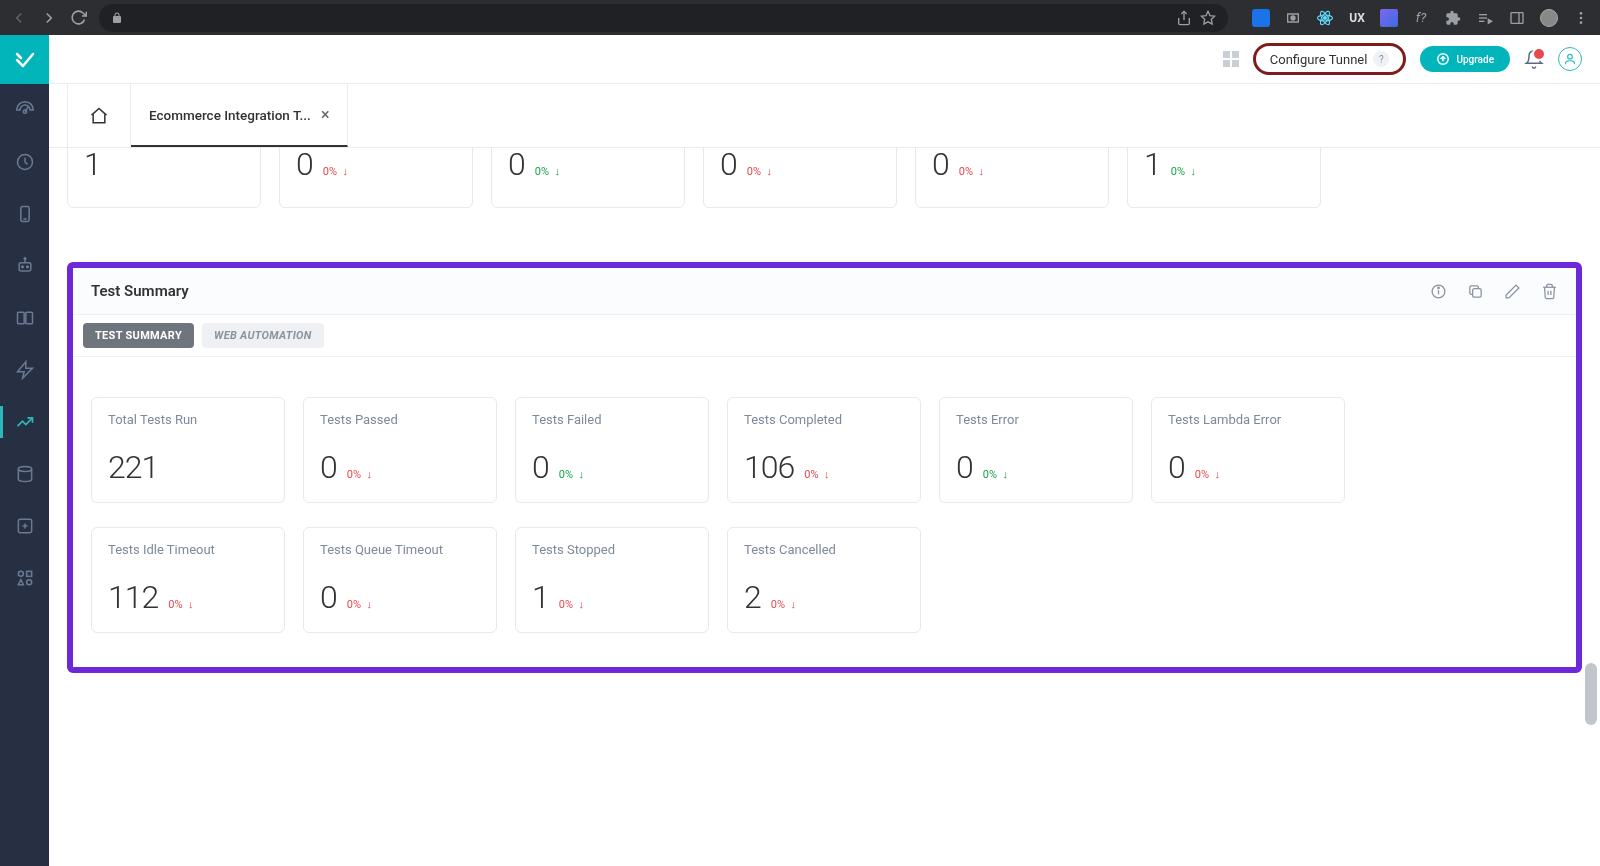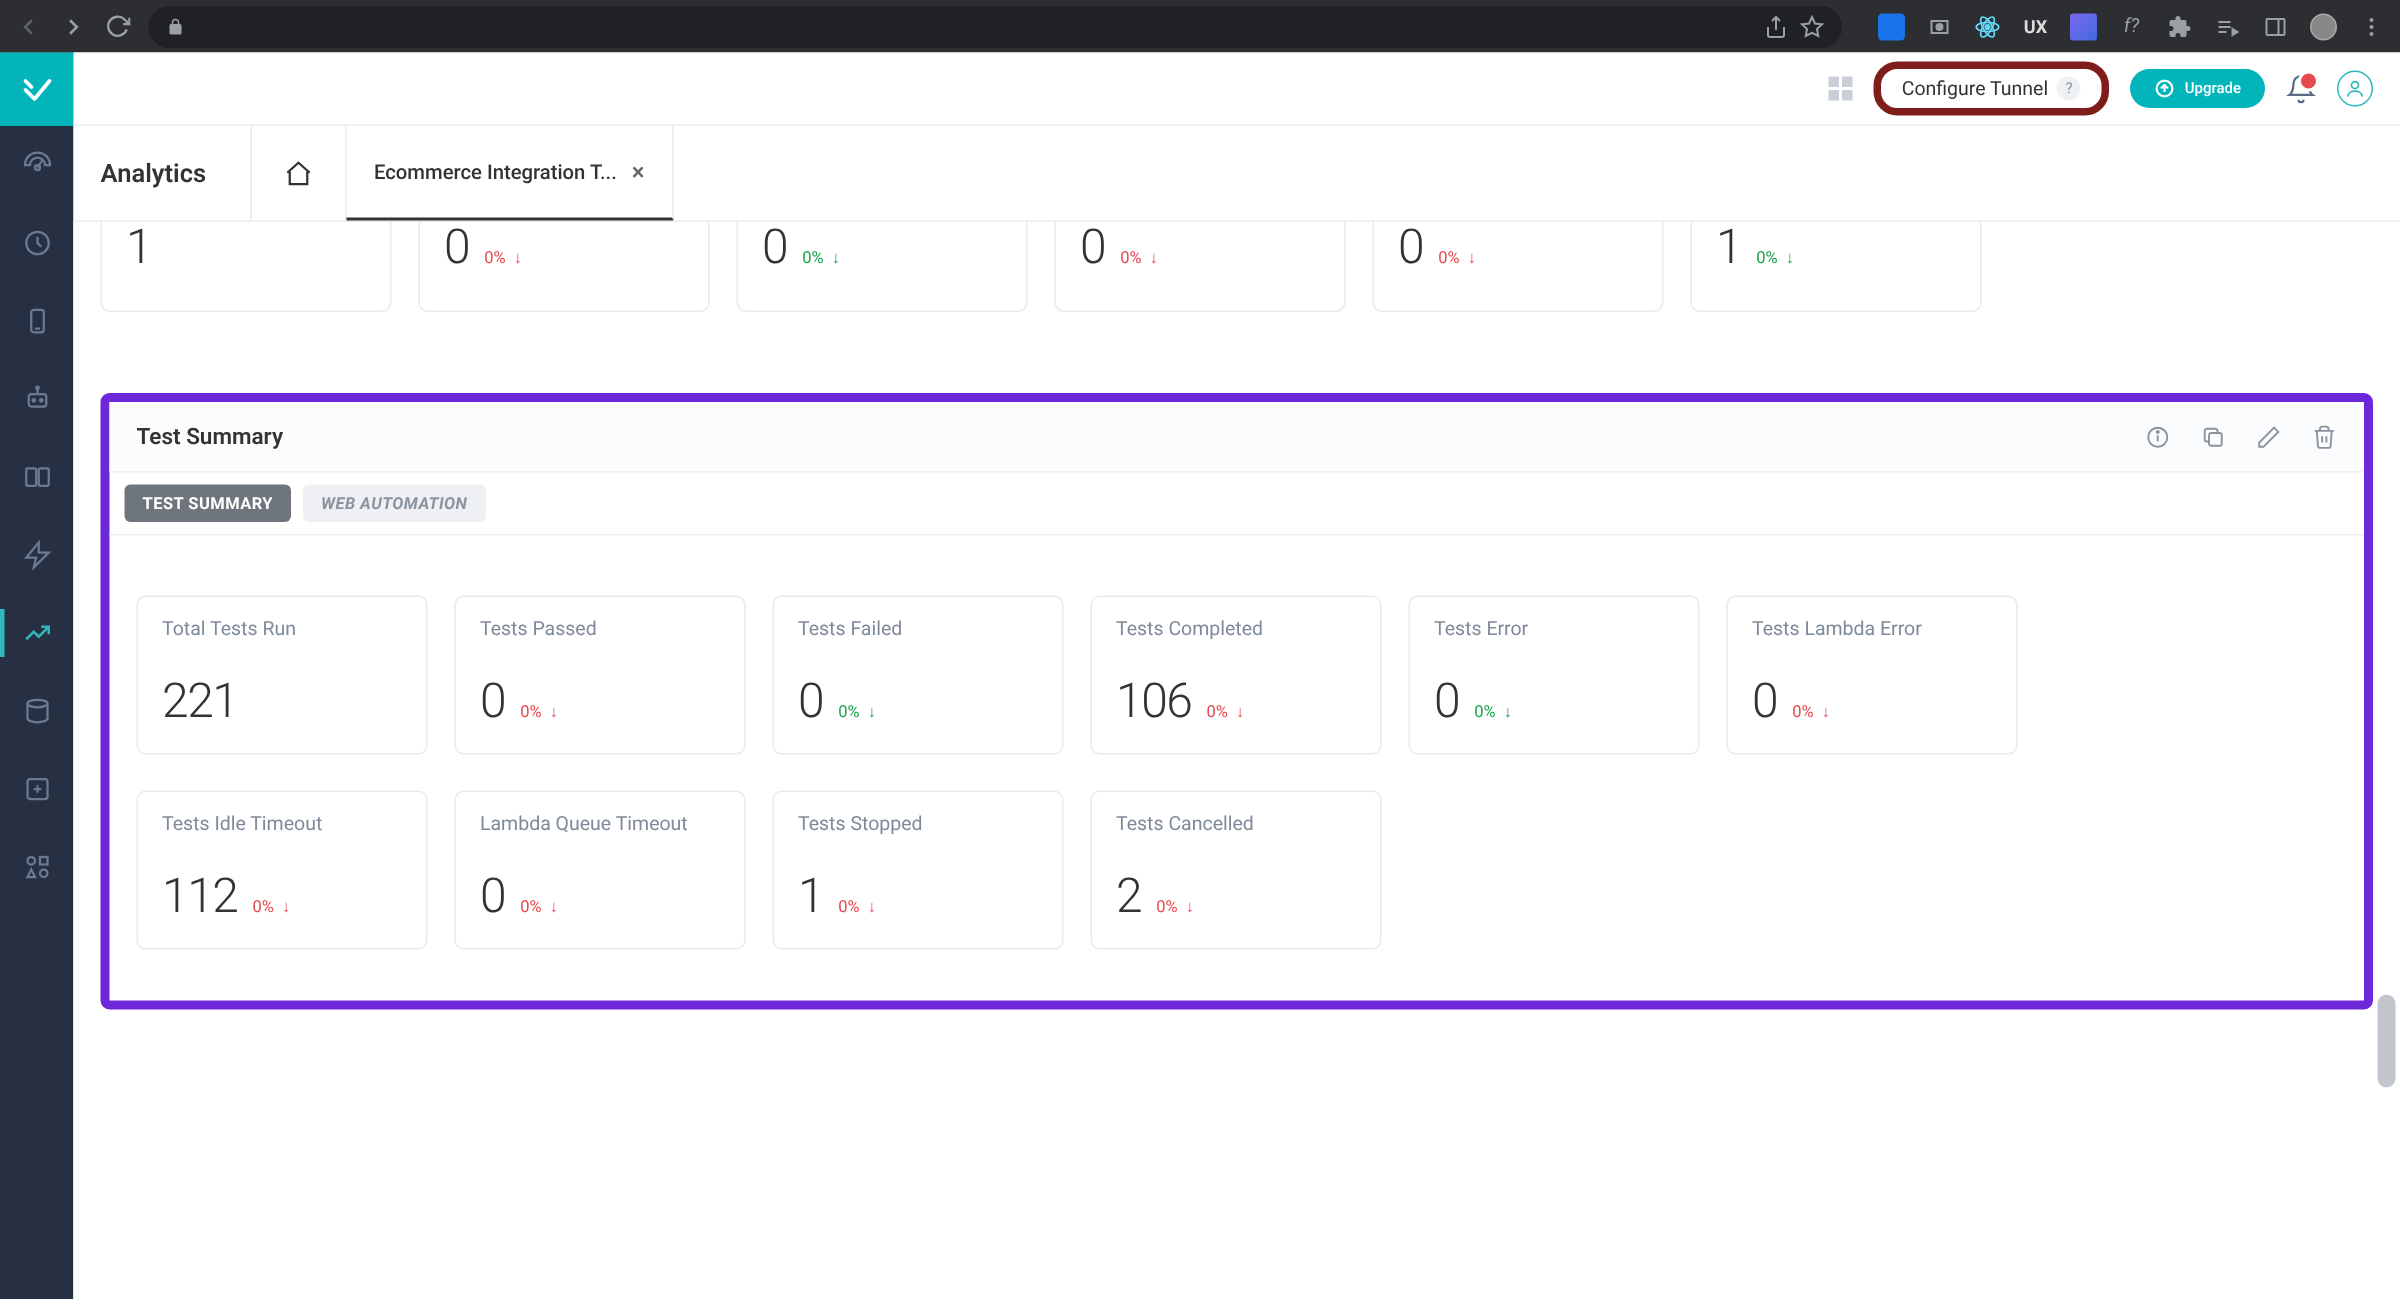--- a/index.html
+++ b/index.html
@@ -20,21 +20,21 @@
 
 .app { display: flex; height: calc(100% - 35px); }
 .sidebar { width: 49px; background: #273042; display: flex; flex-direction: column; align-items: center; padding-top: 0; }
 .sidebar-logo { width: 49px; height: 49px; background: #01b5bb; display:flex; align-items:center; justify-content:center; color:#fff; }
 .sidebar-item { width: 49px; height: 52px; display:flex; align-items:center; justify-content:center; color:#6b7a93; cursor:pointer; position:relative;}
 .sidebar-item.active { color:#2db8bd; }
 .sidebar-item.active::before { content:''; position:absolute; left:0; top:10px; bottom:10px; width:3px; background:#2db8bd;}
 
 .main { flex:1; display:flex; flex-direction:column; background:#fff; position:relative; }
 .topbar { height:49px; border-bottom:1px solid #eaecef; display:flex; align-items:center; justify-content:flex-end; padding: 0 18px; gap:14px; }
-.btn-outline { border:5px solid #7f1d1d; background:#fff; border-radius:16px; padding:5px 14px; font-size:13px; color:#333; display:flex; align-items:center; gap:6px;}
+.btn-outline { border:3px solid #7f1d1d; background:#fff; border-radius:16px; padding:5px 14px; font-size:13px; color:#333; display:flex; align-items:center; gap:6px;}
 .btn-outline .q { background:#eef2f6; color:#8a93a0; width:16px; height:16px; border-radius:50%; display:inline-flex; align-items:center; justify-content:center; font-size:10px;}
 .btn-upgrade { background:#01b5bb; color:#fff; border:none; border-radius:16px; padding:6px 16px; font-size:10px; display:flex; align-items:center; gap:6px; font-weight:500;}
 .bell { color:#5b6b86; position:relative;}
 .bell::after { content:''; position:absolute; top:-2px; right:-2px; width:10px; height:10px; background:#e5484d; border-radius:50%; border:2px solid #fff;}
 .prof { width:24px; height:24px; border-radius:50%; border:1.5px solid #2db8bd; display:flex; align-items:center; justify-content:center; color:#2db8bd;}
 
 .tabbar { height:64px; border-bottom:1px solid #eaecef; display:flex; align-items:stretch; padding-left:18px; }
 .tabbar-title { font-size:17px; font-weight:600; color:#333; display:flex; align-items:center; padding-right:30px;}
 .tab-home { width:64px; display:flex; align-items:center; justify-content:center; border-left:1px solid #eaecef; border-right:1px solid #eaecef; color:#333;}
 .tab { display:flex; align-items:center; padding:0 18px; font-size:13.5px; color:#333; border-bottom:2px solid transparent; gap:10px; border-right:1px solid #eaecef;}
@@ -269,21 +269,20 @@
         </span>
       <span class="prof">
           <svg width="14" height="14" viewBox="0 0 24 24" fill="none" stroke="currentColor" stroke-width="2">
             <circle cx="12" cy="8" r="4"></circle>
             <path d="M4 21c0-4 4-6 8-6s8 2 8 6"></path>
           </svg>
         </span>
     </div>
 
     <div class="tabbar">
-      <div class="tabbar-title">Analytics</div>
       <div class="tab-home">
           <svg width="20" height="20" viewBox="0 0 24 24" fill="none" stroke="currentColor" stroke-width="1.8">
             <path d="M3 11l9-8 9 8"></path>
             <path d="M5 10v10h14V10"></path>
           </svg>
         </div>
       <div class="tab active">
           <span>Ecommerce Integration T...</span>
           <span class="close">×</span>
         </div>
@@ -413,21 +412,21 @@
           <div style="height:14px"></div>
           <div class="card-row" id="row2">
               <div class="metric-card">
                 <div class="label">Tests Idle Timeout</div>
                 <div class="value-row">
                   <span class="value">112</span>
                   <span class="delta red">0% &nbsp;↓</span>
                 </div>
               </div>
               <div class="metric-card">
-                <div class="label">Lambda Queue Timeout</div>
+                <div class="label">Tests Queue Timeout</div>
                 <div class="value-row">
                   <span class="value">0</span>
                   <span class="delta red">0% &nbsp;↓</span>
                 </div>
               </div>
               <div class="metric-card">
                 <div class="label">Tests Stopped</div>
                 <div class="value-row">
                   <span class="value">1</span>
                   <span class="delta red">0% &nbsp;↓</span>

